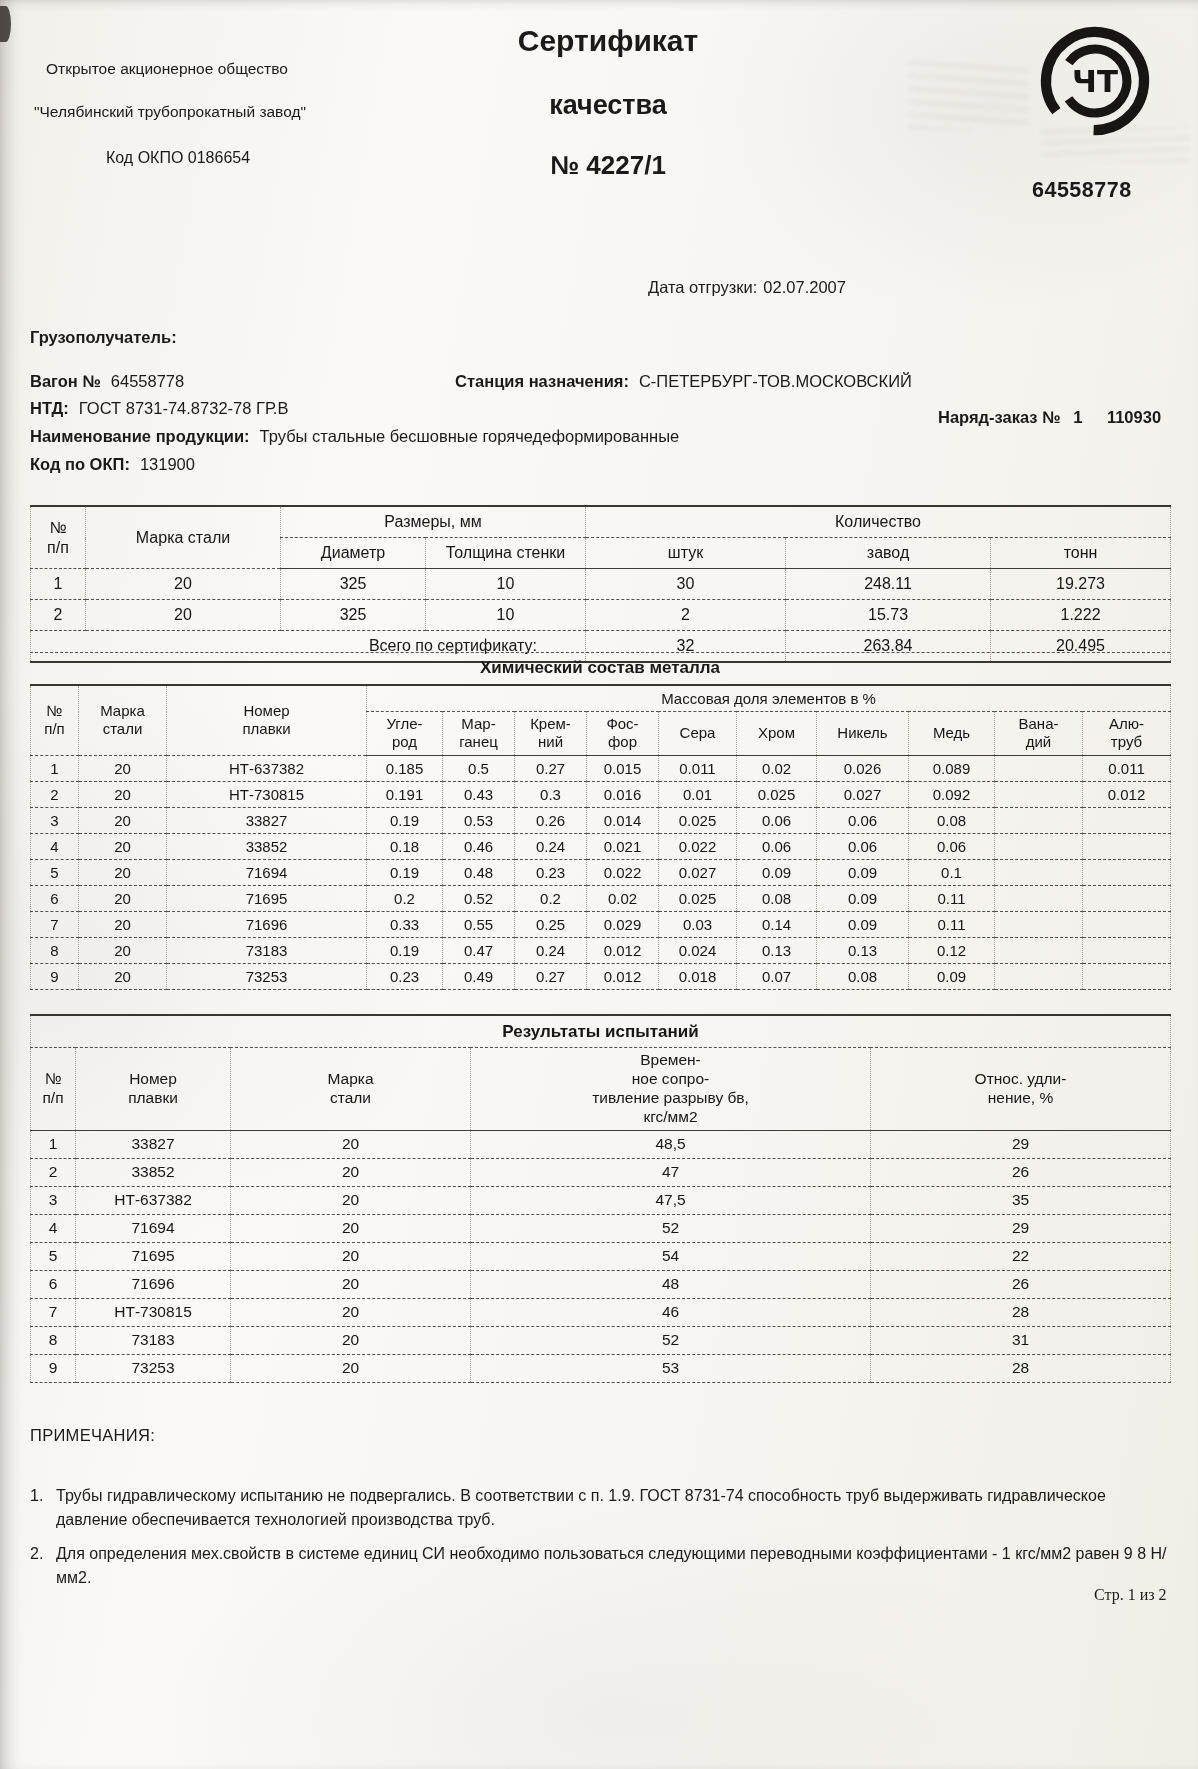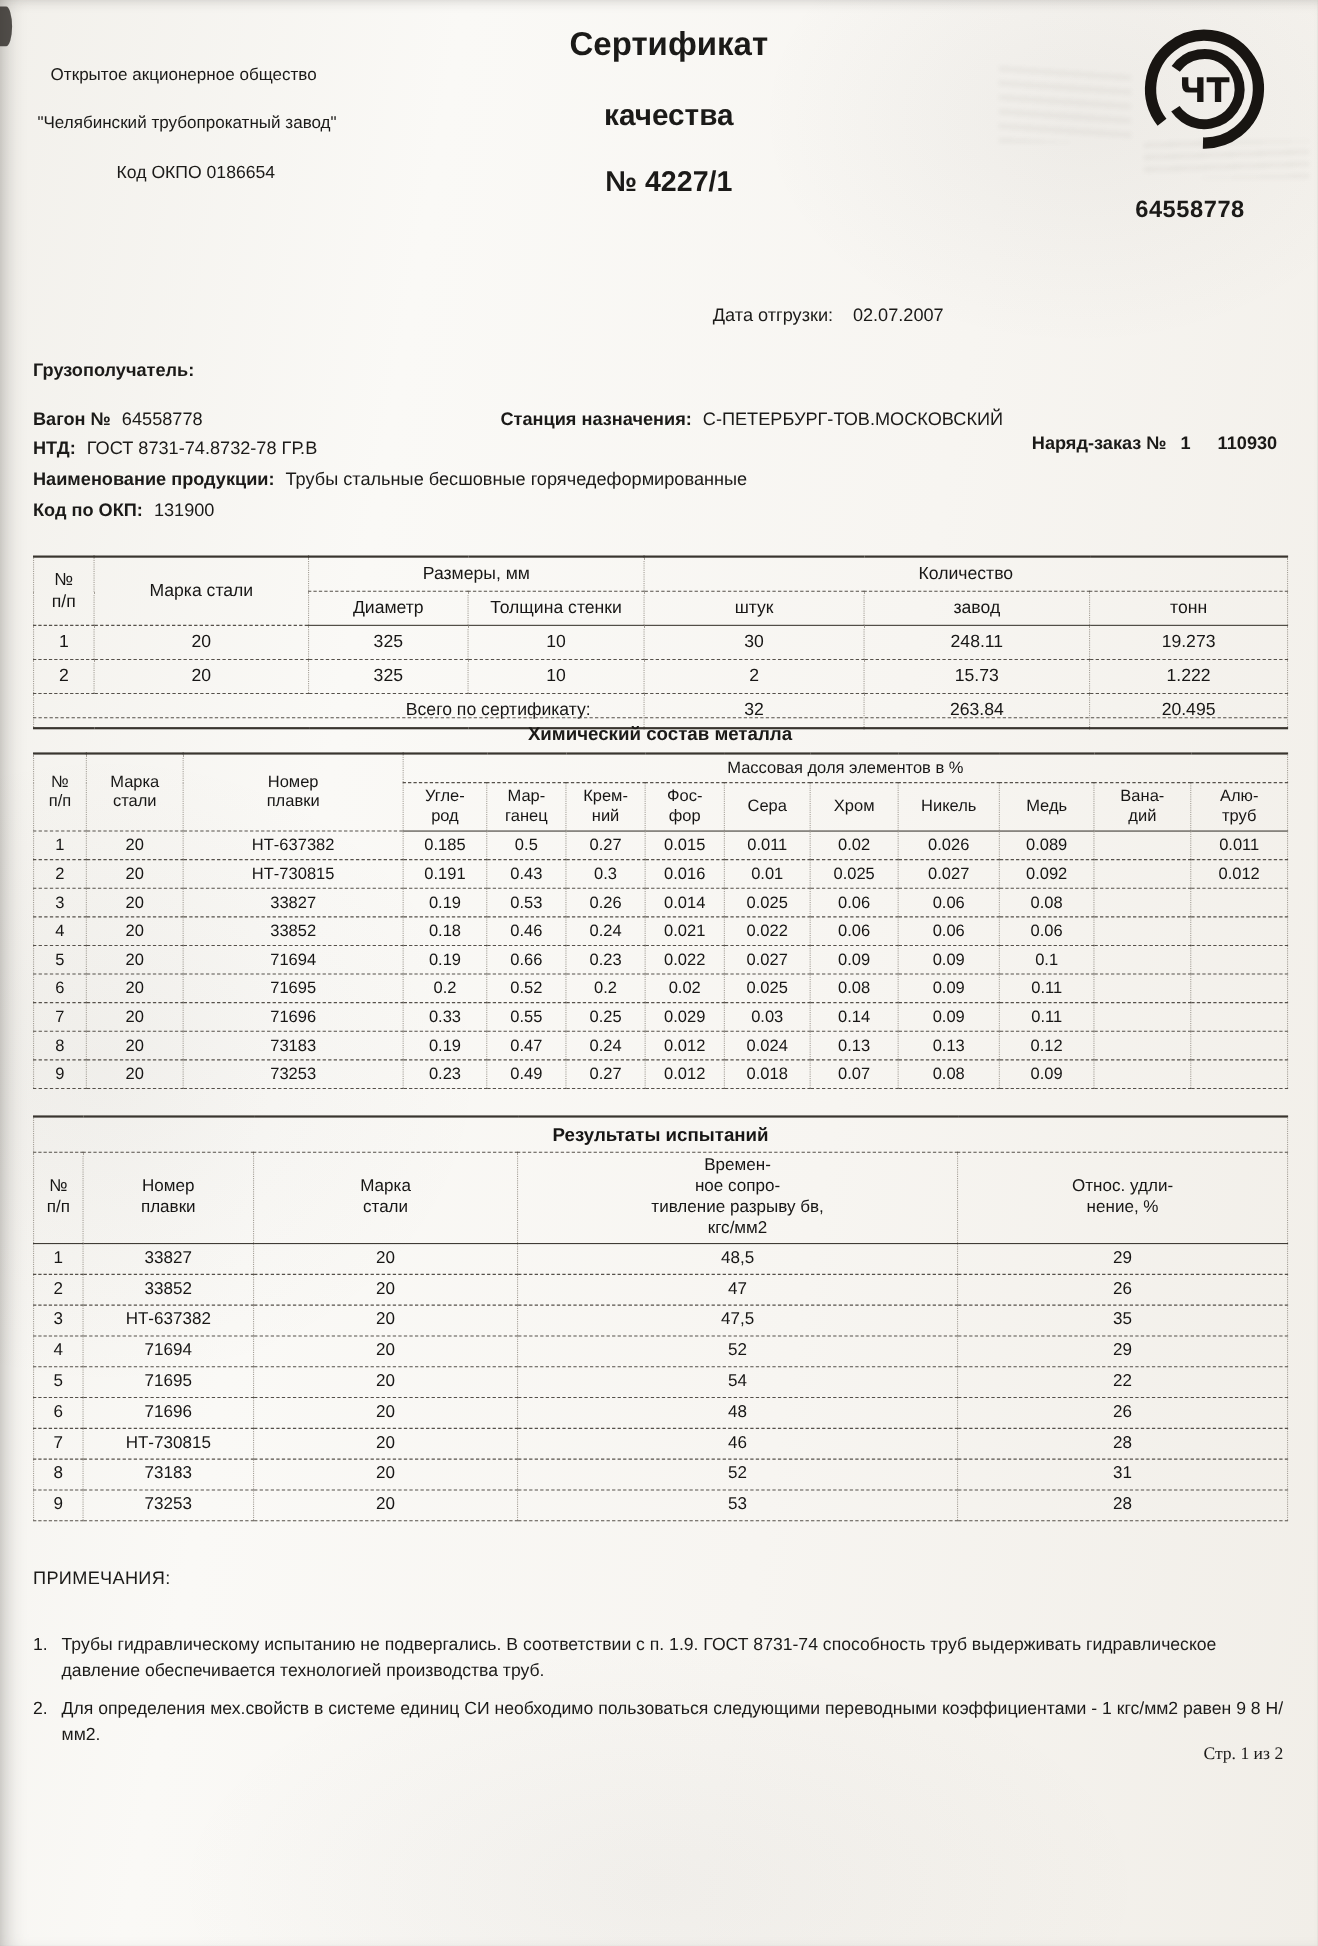--- a/index.html
+++ b/index.html
@@ -80,36 +80,36 @@
   <div class="abs title-line t3" style="left:458px; top:150px;">№ 4227/1</div>
 
   <svg class="abs" style="left:1038px; top:24px;" width="114" height="114" viewBox="0 0 100 100">
     <circle cx="50" cy="50" r="43" fill="none" stroke="#181512" stroke-width="9" stroke-dasharray="232 38" transform="rotate(142 50 50)"></circle>
     <circle cx="50" cy="50" r="28" fill="none" stroke="#181512" stroke-width="8" stroke-dasharray="142 34" transform="rotate(215 50 50)"></circle>
     <text x="50" y="60" text-anchor="middle" font-family="DejaVu Sans, sans-serif" font-size="27" font-weight="bold" fill="#181512">ЧТ</text>
   </svg>
   <div class="abs bignum" style="left:1032px; top:178px;">64558778</div>
 
   <div class="abs lab-line" style="left:648px; top:278px;">
-    <span style="margin-right:18px;">Дата отгрузки:</span><span>02.07.2007</span>
+    <span style="margin-right:6px;">Дата отгрузки:</span><span>02.07.2007</span>
   </div>
 
   <div class="abs lab-line b" style="left:30px; top:328px;">Грузополучатель:</div>
 
   <div class="abs lab-line" style="left:30px; top:372px;">
     <span class="lab">Вагон №</span><span>64558778</span>
   </div>
   <div class="abs lab-line" style="left:455px; top:372px;">
     <span class="lab">Станция назначения:</span><span>С-ПЕТЕРБУРГ-ТОВ.МОСКОВСКИЙ</span>
   </div>
 
   <div class="abs lab-line" style="left:30px; top:399px;">
     <span class="lab">НТД:</span><span>ГОСТ 8731-74.8732-78 ГР.В</span>
   </div>
-  <div class="abs lab-line b" style="left:938px; top:394px;">
+  <div class="abs lab-line b" style="left:938px; top:408px;">
     <span>Наряд-заказ №</span>
     <span style="margin-left:8px;">1</span>
     <span style="margin-left:20px;">110930</span>
   </div>
 
   <div class="abs lab-line" style="left:30px; top:427px;">
     <span class="lab">Наименование продукции:</span><span>Трубы стальные бесшовные горячедеформированные</span>
   </div>
   <div class="abs lab-line" style="left:30px; top:455px;">
     <span class="lab">Код по ОКП:</span><span>131900</span>
@@ -279,21 +279,21 @@
             <td>0.06</td>
             <td>0.06</td>
             <td></td>
             <td></td>
           </tr>
           <tr>
             <td>5</td>
             <td>20</td>
             <td>71694</td>
             <td>0.19</td>
-            <td>0.66</td>
+            <td>0.48</td>
             <td>0.23</td>
             <td>0.022</td>
             <td>0.027</td>
             <td>0.09</td>
             <td>0.09</td>
             <td>0.1</td>
             <td></td>
             <td></td>
           </tr>
           <tr>

